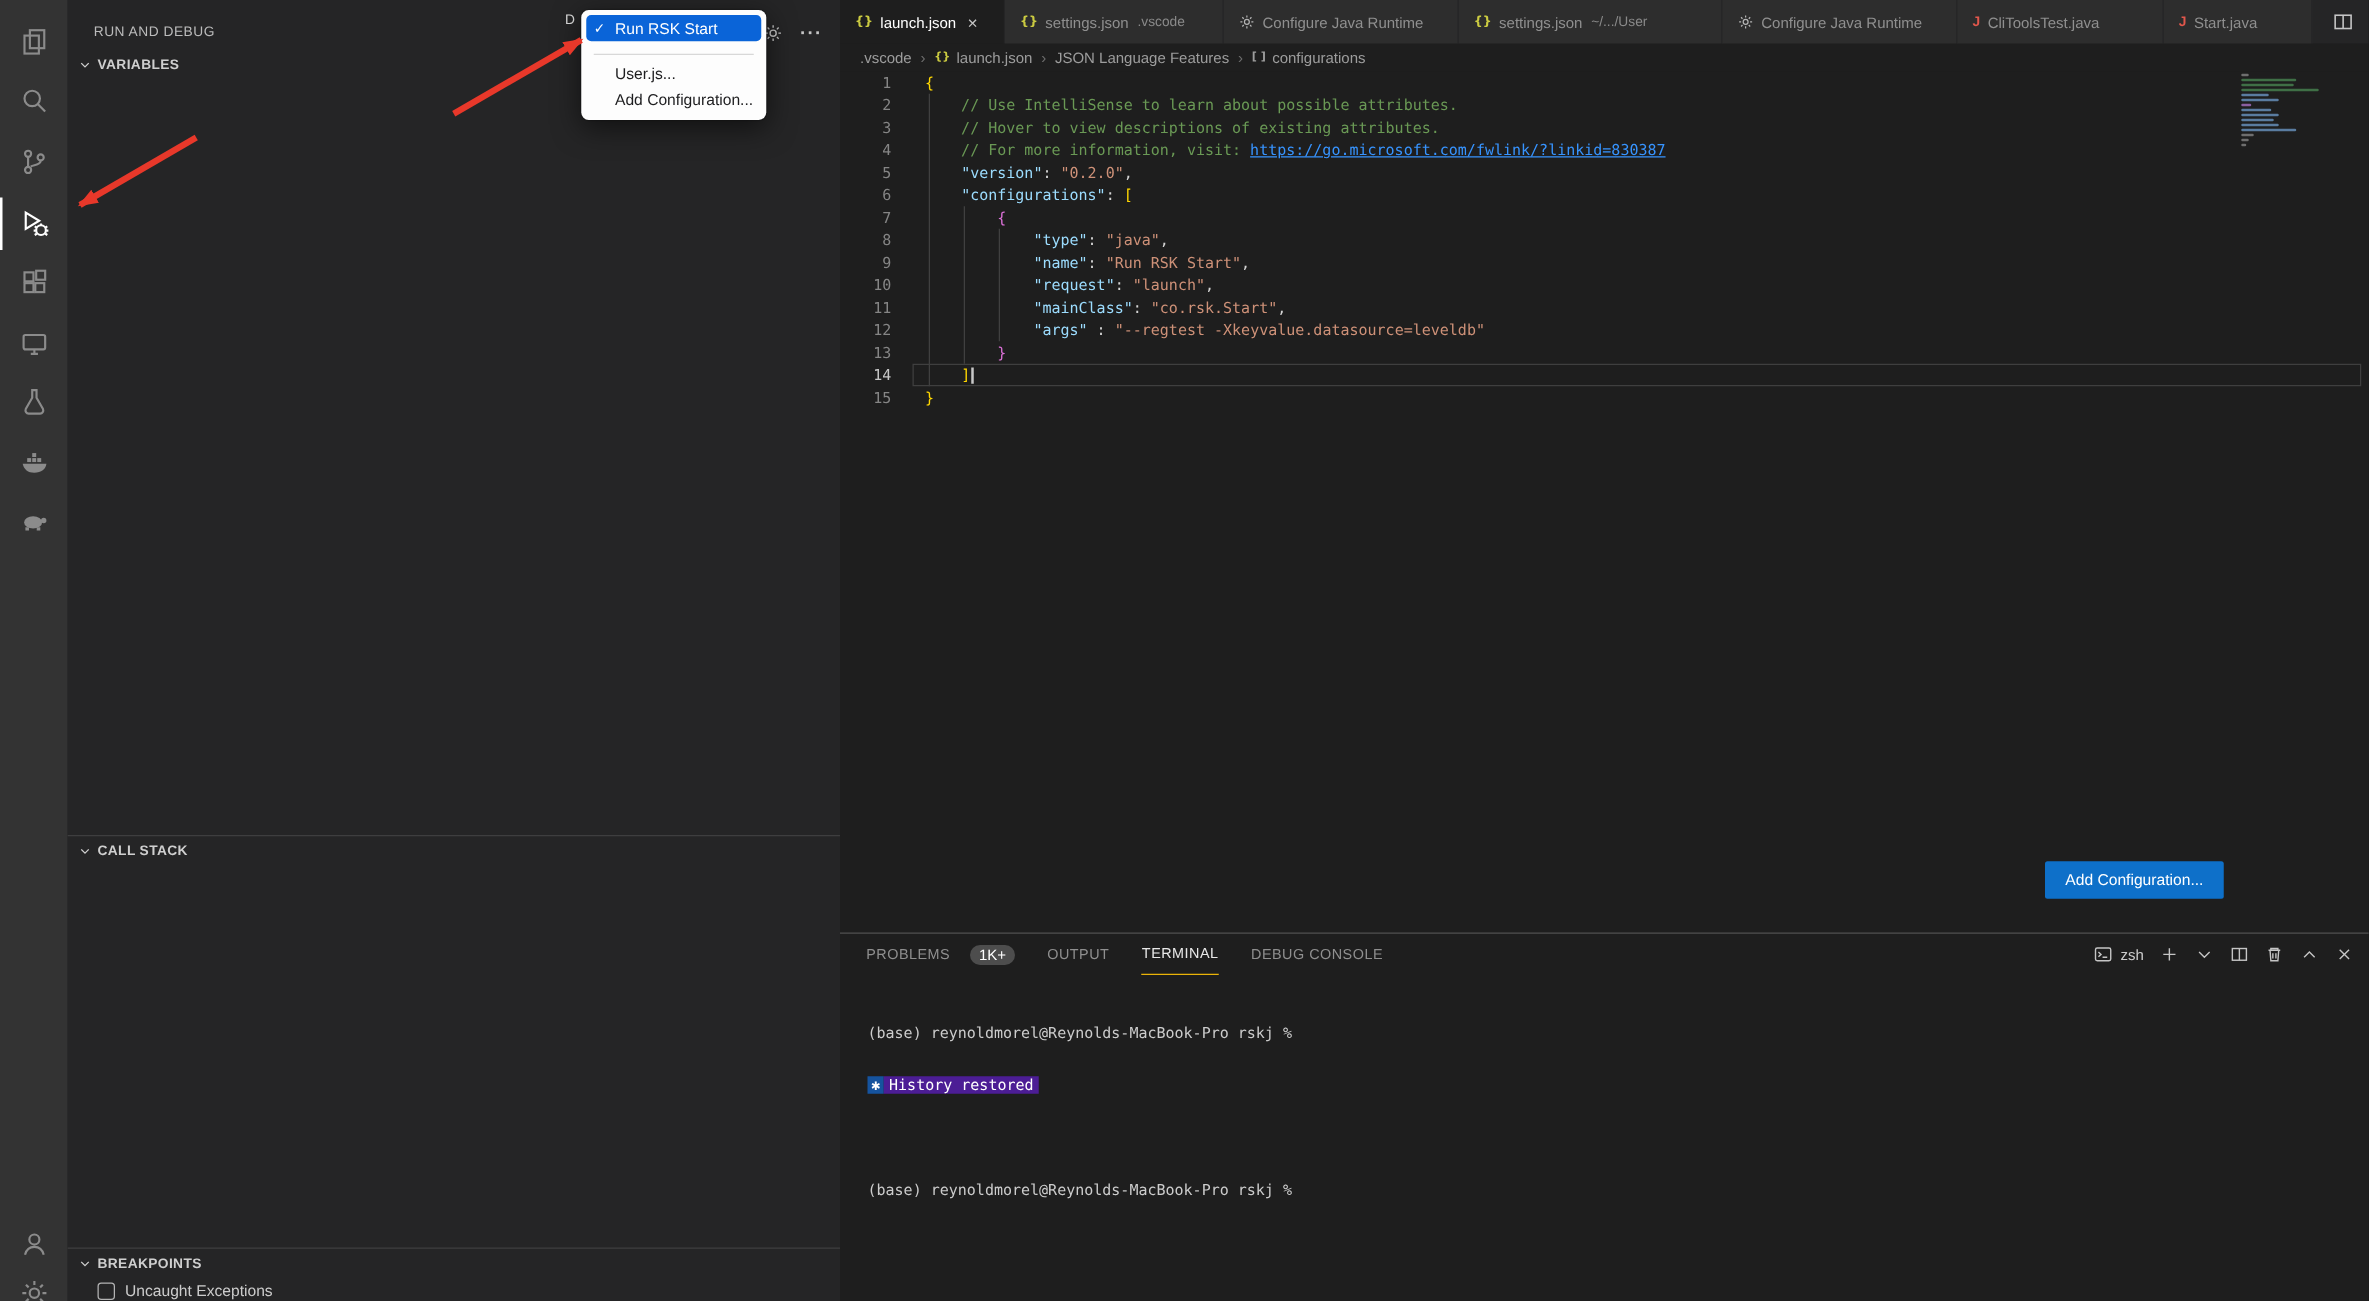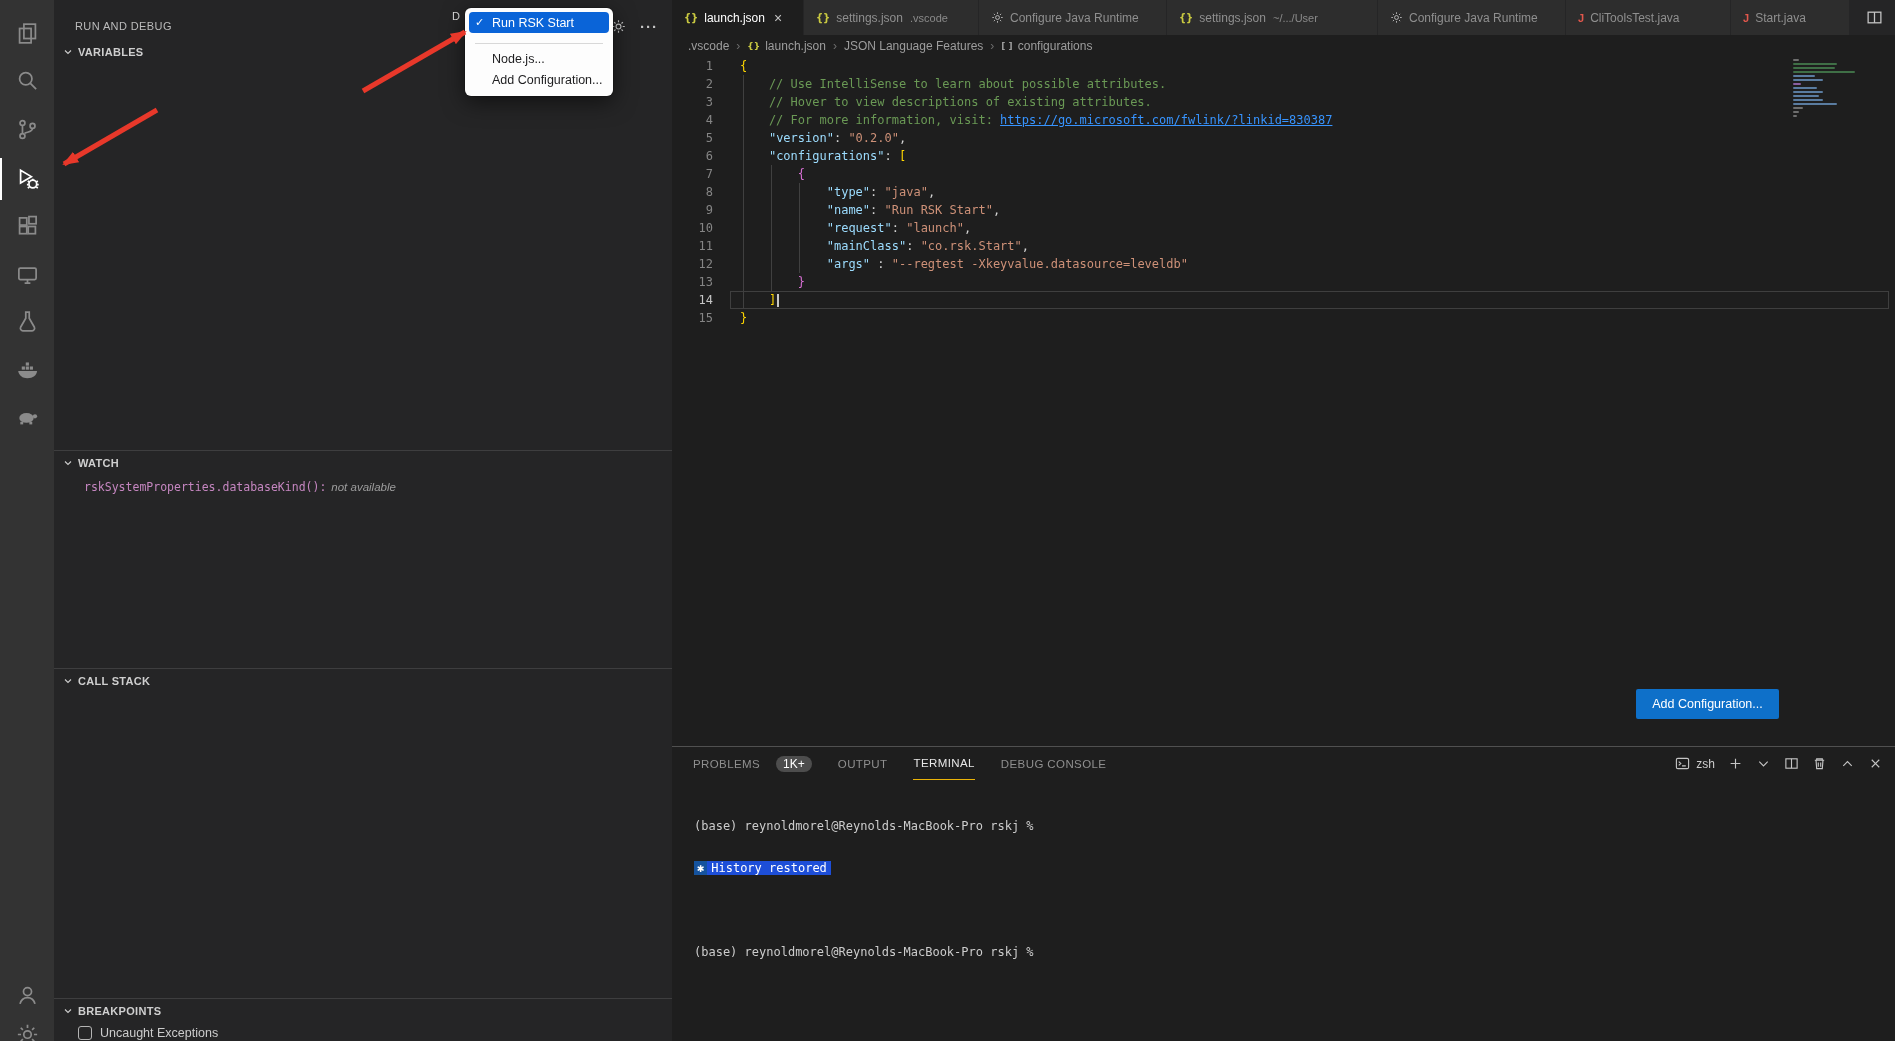--- a/index.html
+++ b/index.html
@@ -90,21 +90,21 @@
   #panel-tabs{position:absolute;top:0;left:21px;height:33px;display:flex;gap:26px;align-items:center}
   .ptab{font-size:11.5px;letter-spacing:.4px;color:#8f8f8f;display:flex;align-items:center;gap:16px;height:33px;cursor:pointer}
   .ptab.active{color:#e7e7e7;border-bottom:1px solid #eab308}
   .pbadge{background:#4d4d4d;color:#ffffff;font-size:12px;padding:1px 7px;border-radius:10px;letter-spacing:0}
   #panel-toolbar{position:absolute;top:0;right:12px;height:33px;display:flex;align-items:center;gap:13px;color:#c5c5c5}
   #panel-toolbar svg{width:15px;height:15px;stroke:#c5c5c5;fill:none;stroke-width:1.2;cursor:pointer}
   .shell-chip{display:flex;align-items:center;gap:6px;font-size:12px;color:#cccccc;cursor:pointer}
   #terminal{position:absolute;left:22px;top:44px;right:20px;bottom:0;font-size:12px;line-height:14px;color:#cccccc;white-space:pre;font-family:"DejaVu Sans Mono","Liberation Mono",monospace;cursor:text}
   .tline{height:14px}
   .t-badge{background:#15539e;color:#ffffff;padding:0 3px}
-  .t-hl{background:#1d4ed8;color:#ffffff;padding:0 4px}
+  .t-hl{background:#4c1d95;color:#ffffff;padding:0 4px}
 
   
   #annotation-arrows{position:absolute;left:0;top:0;z-index:60;pointer-events:none}
 </style>
 </head>
 <body>
 
 <div id="activitybar">
   <div class="ab-item" style="top:12px">
     <svg viewBox="0 0 16 16">
@@ -205,33 +205,20 @@
     <div class="pane-header">
       <span class="chev">
           <svg viewBox="0 0 16 16">
             <path d="M4 6l4 4 4-4"></path>
           </svg>
         </span>
       <span>VARIABLES</span>
     </div>
   </div>
 
-  <div class="pane pane-border" style="top:450px;height:218px">
-    <div class="pane-header">
-      <span class="chev">
-          <svg viewBox="0 0 16 16">
-            <path d="M4 6l4 4 4-4"></path>
-          </svg>
-        </span>
-      <span>WATCH</span>
-    </div>
-    <div class="watch-row">
-      <span class="watch-expr">rskSystemProperties.databaseKind():</span><span class="watch-val">not available</span>
-    </div>
-  </div>
 
   <div class="pane pane-border" style="top:668px;height:330px">
     <div class="pane-header">
       <span class="chev">
           <svg viewBox="0 0 16 16">
             <path d="M4 6l4 4 4-4"></path>
           </svg>
         </span>
       <span>CALL STACK</span>
     </div>
@@ -257,21 +244,21 @@
 
 <div id="debug-menu">
   <div class="menu-item selected">
     <span class="menu-check">✓</span>
     <span>Run RSK Start</span>
   </div>
   <div class="menu-gap"></div>
   <div class="menu-sep"></div>
   <div class="menu-item">
     <span class="menu-check"></span>
-    <span>Node.js...</span>
+    <span>User.js...</span>
   </div>
   <div class="menu-item">
     <span class="menu-check"></span>
     <span>Add Configuration...</span>
   </div>
 </div>
 
 <div id="main">
 
   <div id="tabbar">

